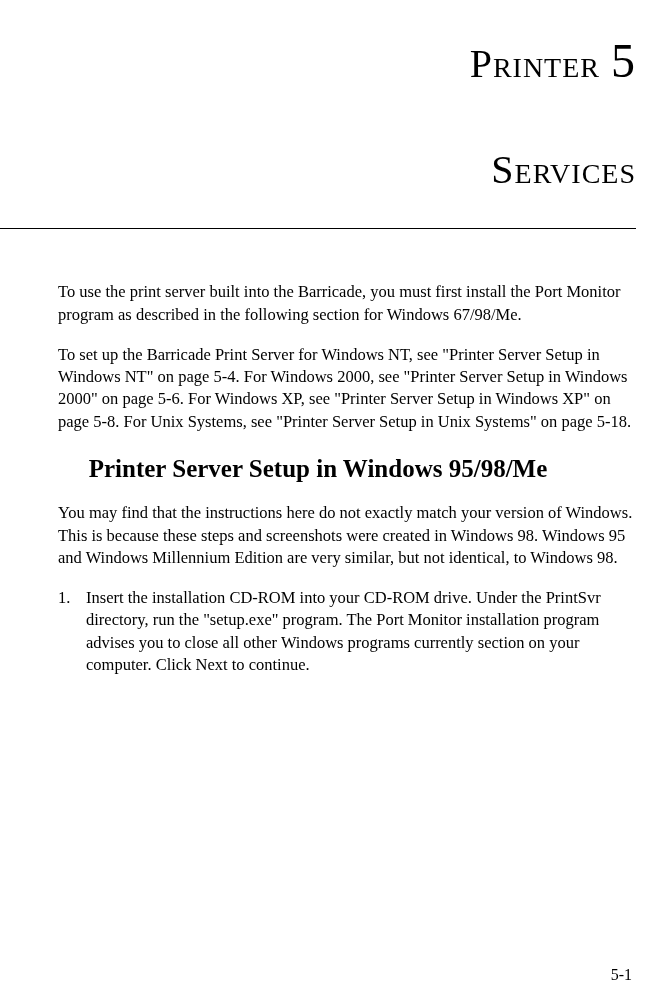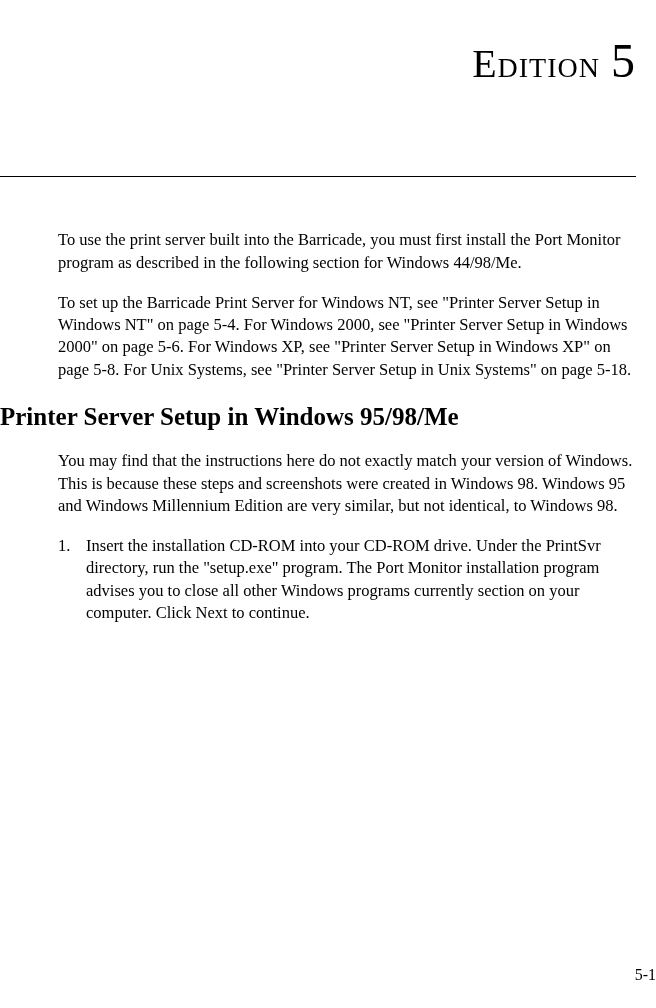--- a/index.html
+++ b/index.html
@@ -46,54 +46,56 @@
       line-height: 1.35;
       margin-bottom: 18px;
       text-align: left;
     }
     .section-heading {
       font-size: 25px;
       font-weight: bold;
       line-height: 1.25;
       margin: 20px 10px 18px 0;
       padding-left: 0;
+      text-align: center;
     }
     .list-item {
       display: flex;
       font-size: 16.5px;
       line-height: 1.35;
       margin-bottom: 18px;
     }
     .list-number {
       flex: 0 0 28px;
     }
     .list-text {
       flex: 1;
     }
     .page-number {
       position: absolute;
       bottom: 24px;
-      right: 0;
+      right: 24px;
       font-size: 16px;
     }
   </style>
 </head>
 <body>
 
 <div class="page">
   <div class="chapter-title">
-    <span>Edition</span>
+    <span>Printer</span>
     <span class="chapter-number">5</span><br>
     <br>
+    <span>Services</span>
   </div>
 
   <hr class="hr-line">
 
   <div class="body-content">
-    <p class="para">To use the print server built into the Barricade, you must first install the Port Monitor program as described in the following section for Windows 44/98/Me.</p>
+    <p class="para">To use the print server built into the Barricade, you must first install the Port Monitor program as described in the following section for Windows 67/98/Me.</p>
     <p class="para">To set up the Barricade Print Server for Windows NT, see "Printer Server Setup in Windows NT" on page 5-4. For Windows 2000, see "Printer Server Setup in Windows 2000" on page 5-6. For Windows XP, see "Printer Server Setup in Windows XP" on page 5-8. For Unix Systems, see "Printer Server Setup in Unix Systems" on page 5-18.</p>
   </div>
 
   <h2 class="section-heading">Printer Server Setup in Windows 95/98/Me</h2>
 
   <div class="body-content" style="padding-top:0;margin-top:12px;">
     <p class="para">You may find that the instructions here do not exactly match your version of Windows. This is because these steps and screenshots were created in Windows 98. Windows 95 and Windows Millennium Edition are very similar, but not identical, to Windows 98.</p>
 
     <div class="list-item">
       <div class="list-number">1.</div>

